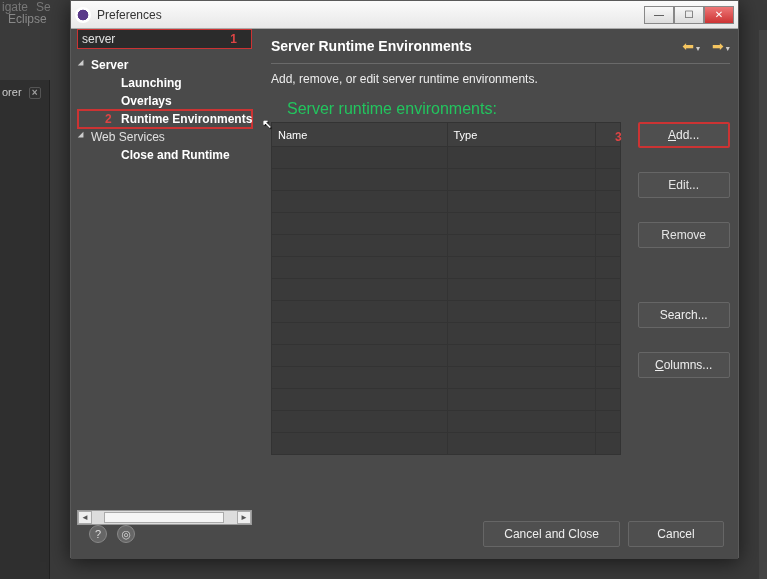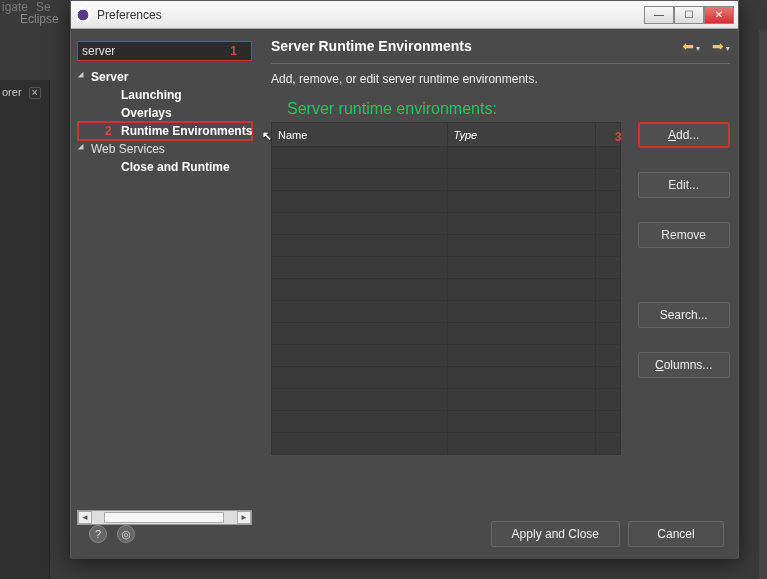--- a/index.html
+++ b/index.html
@@ -1,20 +1,20 @@
 <!DOCTYPE html>
 <html><head>
   <meta charset="utf-8">
   <style>
     * { box-sizing: border-box; margin: 0; padding: 0; font-family: "Segoe UI", Tahoma, sans-serif; }
     body { width: 767px; height: 579px; background: #3a3a3a; overflow: hidden; position: relative; }
 
     
     .bg-hint { position: absolute; color: #888; font-size: 12px; }
-    .bg-eclipse { top: 12px; left: 20px; }
+    .bg-eclipse { top: 12px; left: 8px; }
     .bg-menu { top: 36px; left: 0; color: #777; font-size: 12px; display: flex; gap: 8px; padding-left: 2px; }
     .bg-panel { position: absolute; top: 80px; left: 0; width: 50px; height: 499px; background: #2f2f2f; border-right: 1px solid #222; }
     .bg-panel-title { color: #ccc; font-size: 11px; padding: 6px 2px; }
     .bg-panel-x { display: inline-block; margin-left: 4px; color: #a0a0a0; font-weight: bold; border: 1px solid #555; border-radius: 2px; width: 12px; height: 12px; text-align: center; line-height: 10px; font-size: 10px; }
     .bg-rightbar { position: absolute; top: 30px; right: 0; width: 8px; height: 549px; background: #444; }
 
     
     .dialog {
       position: absolute;
       top: 0;
@@ -44,21 +44,21 @@
     }
     .winbtn.close { background: linear-gradient(#e77,#c33); color: #fff; }
 
     .dialog-body {
       display: flex;
       height: 498px;
       background: #4a4a4a;
     }
 
     
-    .tree-panel { width: 190px; display: flex; flex-direction: column; padding: 12px 6px 2px 6px; }
+    .tree-panel { width: 190px; display: flex; flex-direction: column; padding: 0 6px 2px 6px; }
     .search-row { position: relative; margin-bottom: 4px; }
     .search-input {
       width: 175px; height: 20px;
       background: #2b2b2b; color: #e0e0e0;
       border: 1px solid #c33; outline: none;
       padding: 1px 4px; font-size: 12px;
     }
     .search-clear { position: absolute; right: 14px; top: 3px; color: #ccc; font-size: 10px; cursor: pointer; }
     .annot1 { position: absolute; right: 18px; top: 3px; color: #d44; font-size: 12px; font-weight: bold; }
 
@@ -87,21 +87,21 @@
 
     .desc { color: #eee; font-size: 12px; margin-bottom: 14px; }
     .subhead { color: #22c55e; font-size: 16px; margin-bottom: 4px; margin-left: 16px; }
 
     .main-row { display: flex; gap: 10px; }
     .table-wrap { flex: 1; }
     table { border-collapse: collapse; width: 350px; }
     th, td { border: 1px solid #333; background: #3a3a3a; height: 22px; font-size: 11px; color: #ddd; text-align: left; padding: 0 6px; }
     th { background: #3f3f3f; font-weight: normal; color: #fff; height: 24px; }
     .col-name { width: 175px; }
-    .col-type { width: 148px; font-style: italic; }
+    .col-type { width: 148px; }
     .col-last { width: 25px; }
 
     .btns { display: flex; flex-direction: column; gap: 24px; width: 92px; }
     .btn {
       height: 26px; background: #4f4f4f; border: 1px solid #666;
       color: #eee; font-size: 12px; border-radius: 2px;
       display: flex; align-items: center; justify-content: center; cursor: pointer;
     }
     .btn.highlight { border: 2px solid #c33; }
     .btn.disabled { color: #e5e5e5; cursor: default; }
@@ -302,16 +302,16 @@
         </div>
       </div>
     </div>
   </div>
 
   <div class="footer">
     <div class="left-icons">
       <div class="round-icon">?</div>
       <div class="round-icon">◎</div>
     </div>
-    <div class="fbtn">Apply and Close</div>
+    <div class="fbtn">Cancel and Close</div>
     <div class="fbtn">Cancel</div>
   </div>
 </div>
 
 </body></html>

